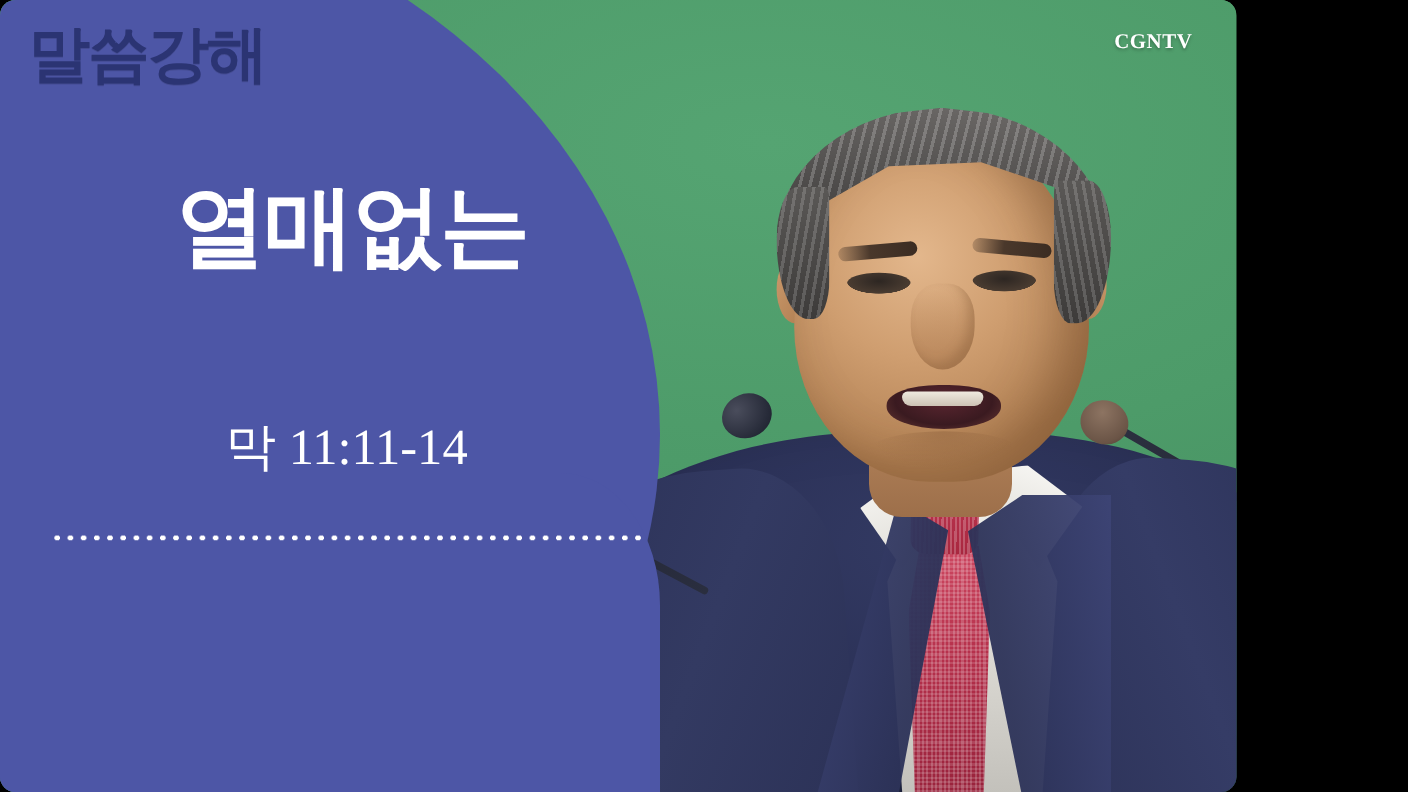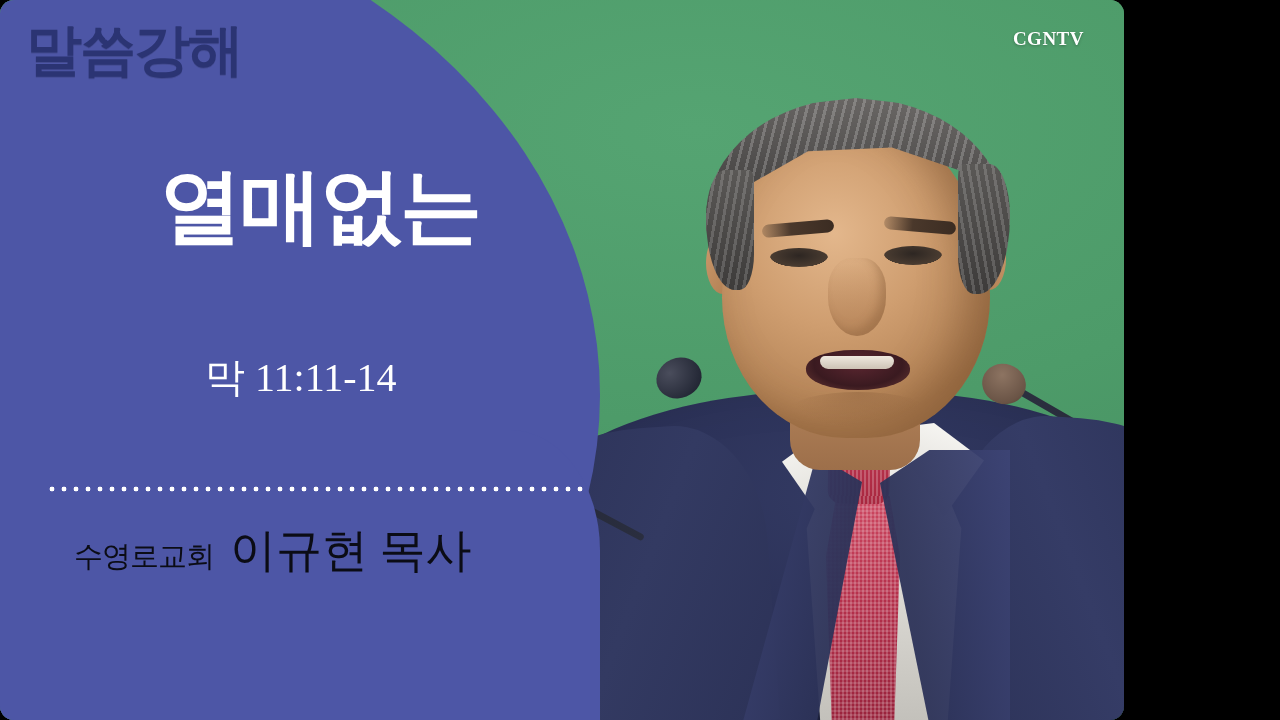--- a/index.html
+++ b/index.html
@@ -315,23 +315,23 @@
     font-weight: 700;
     line-height: 1.1;
     letter-spacing: -2px;
     margin-top: 16px;
   }
   .sermon-title .line2 { display: block; }
 
   .scripture {
     position: absolute;
     left: 205px;
-    top: 350px;
+    top: 376px;
     color: #ffffff;
-    font-size: 40px;
+    font-size: 46px;
     font-weight: 400;
     letter-spacing: 0px;
   }
 
   .divider {
     position: absolute;
     left: 46px;
     top: 486px;
     width: 540px;
     height: 6px;
@@ -419,22 +419,18 @@
     <div class="logo">말씀강해</div>
 
     <div class="sermon-title">
       <span class="line1">열매없는</span>
     </div>
 
     <div class="scripture">막 11:11-14</div>
 
     <div class="divider"></div>
 
-    <div class="presenter">
-      <span class="church">수영로교회</span>
-      <span class="pastor">이규현 목사</span>
-    </div>
 
   </div>
 
   <div class="channel-logo">CGNTV</div>
 
 </div>
 
 </body></html>

